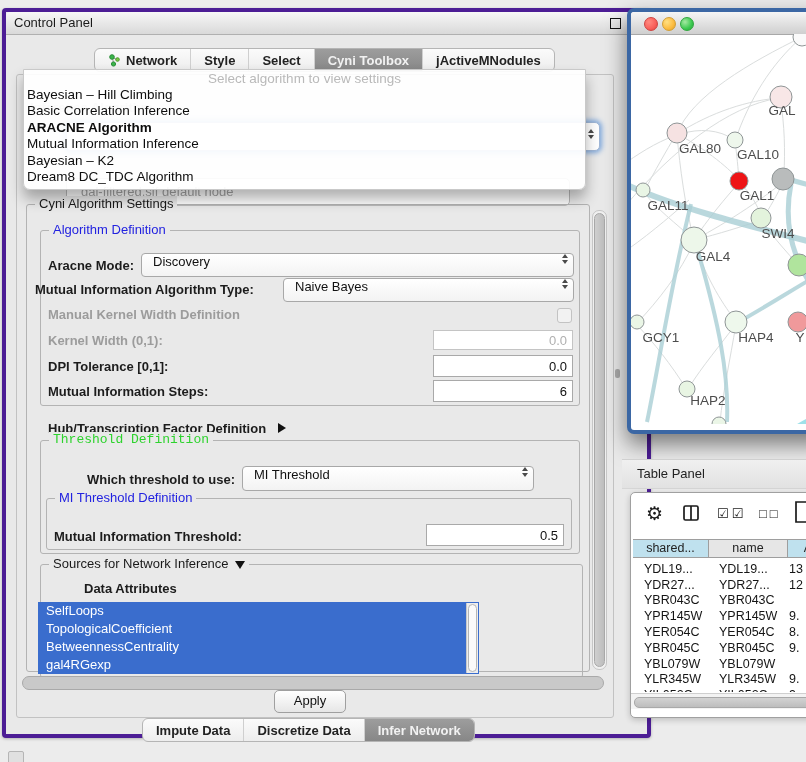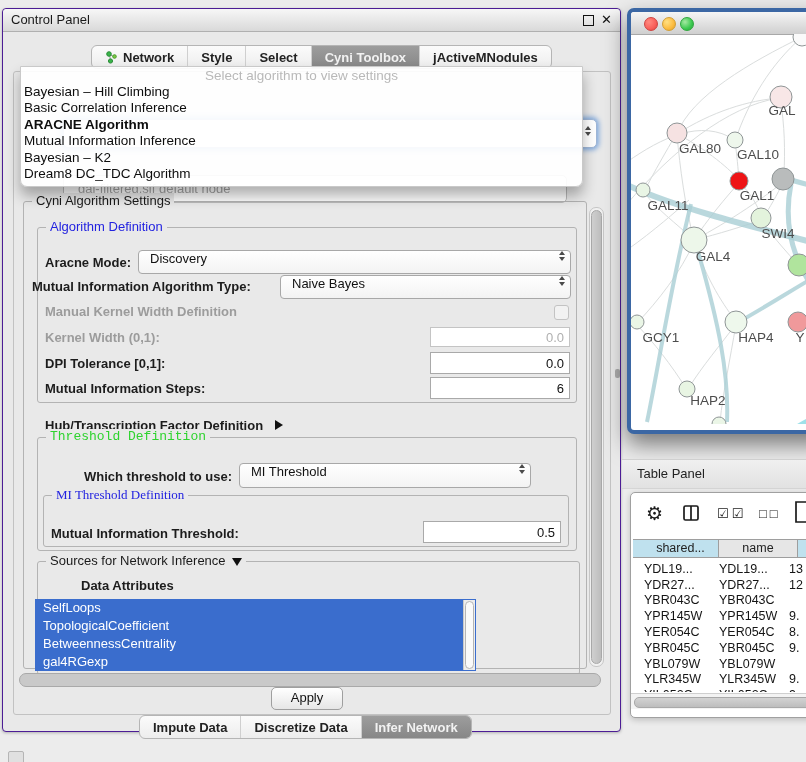--- a/index.html
+++ b/index.html
@@ -1,21 +1,21 @@
 <!DOCTYPE html>
 <html><head>
 <meta charset="utf-8">
 <style>
   html,body{margin:0;padding:0;}
   body{font-family:"Liberation Sans","DejaVu Sans",sans-serif;}
   #page{position:relative;width:806px;height:762px;overflow:hidden;background:#ececec;}
   .abs{position:absolute;}
 
   
-  #ctl-win{left:2px;top:8px;width:617px;height:722px;background:#e9e9e9;border:1px solid #4c1d95;border-radius:4px;box-shadow:0 1px 3px rgba(0,0,0,.25);}
+  #ctl-win{left:2px;top:8px;width:617px;height:722px;background:#e9e9e9;border:4px solid #4c1d95;border-radius:4px;box-shadow:0 1px 3px rgba(0,0,0,.25);padding-left:24px;}
   #ctl-title{left:0;top:0;right:0;height:22px;background:linear-gradient(#f7f7f7,#d9d9d9);border-bottom:1px solid #b0b0b0;border-radius:4px 4px 0 0;}
   #ctl-title .ttl{position:absolute;left:8px;top:3px;font-size:13px;color:#1a1a1a;}
   #float-ic{right:26px;top:6px;width:9px;height:9px;border:1.5px solid #111;}
   #close-ic{right:8px;top:3px;font-size:13px;font-weight:bold;color:#111;}
 
   #inner-panel{left:10px;top:62px;width:596px;height:642px;border:1px solid #c2c2c2;border-radius:3px;background:#e9e9e9;}
 
   
   .tabstrip{display:flex;height:22px;border:1px solid #b5b5b5;border-radius:6px;overflow:hidden;background:linear-gradient(#fbfbfb,#ededed);}
   .tabseg{display:flex;align-items:center;gap:5px;padding:0 13px;font-size:13px;font-weight:bold;color:#222;border-left:1px solid #cfcfcf;white-space:nowrap;}
@@ -214,21 +214,21 @@
       <legend class="t-green">Threshold Definition</legend>
     </div>
     <span class="lbl" style="left:81px;top:461px;">Which threshold to use:</span>
     <div class="combo" style="left:236px;top:454px;width:279px;height:23px;">
       <span>MI Threshold</span>
       <div class="arrows">
           <div class="arr up"></div>
           <div class="arr dn"></div>
         </div>
     </div>
-    <div class="grp" style="left:40px;top:486px;width:524px;height:50px;font-family:Liberation Serif, serif;">
+    <div class="grp" style="left:40px;top:486px;width:524px;height:50px;">
       <legend class="t-blue">MI Threshold Definition</legend>
     </div>
     <span class="lbl" style="left:48px;top:518px;">Mutual Information Threshold:</span>
     <input class="tfield" style="left: 420px; top: 512px; width: 138px; height: 22px;" value="0.5">
 
     <div class="grp" style="left:34px;top:552px;width:541px;height:112px;">
       <legend>
         <span>Sources for Network Inference</span><span class="tri-down"></span>
       </legend>
     </div>
@@ -351,21 +351,21 @@
         <line x1="8" y1="1" x2="8" y2="15" stroke="#1a1a1a" stroke-width="1.7"></line>
       </svg>
       <span id="chk-pair" class="tbicon">☑☑</span>
       <span id="unchk-pair" class="tbicon">□□</span>
       <svg id="doc-ic" class="tbicon" width="22" height="24" viewBox="0 0 22 24">
         <path d="M2,2 L13,2 L18,7 L18,22 L2,22 Z" fill="#fff" stroke="#1a1a1a" stroke-width="1.7"></path>
         <path d="M13,2 L13,7 L18,7" fill="none" stroke="#1a1a1a" stroke-width="1.7"></path>
       </svg>
     </div>
     <div id="tbl-header" class="abs">
-      <div class="hcell hl" style="width:75px;padding-left:10px;">shared...</div>
+      <div class="hcell hl" style="width:75px;">shared...</div>
       <div class="hcell" style="width:78px;">name</div>
       <div class="hcell hl" style="width:40px;">A</div>
     </div>
     <div id="tbl-body" class="abs">
         <div class="trow">
           <span class="tc tc0">YDL19...</span>
           <span class="tc tc1">YDL19...</span>
           <span class="tc tc2">13</span>
         </div>
         <div class="trow">

